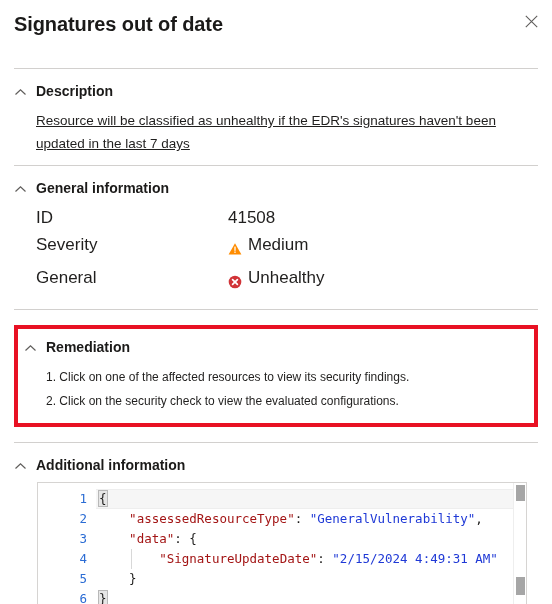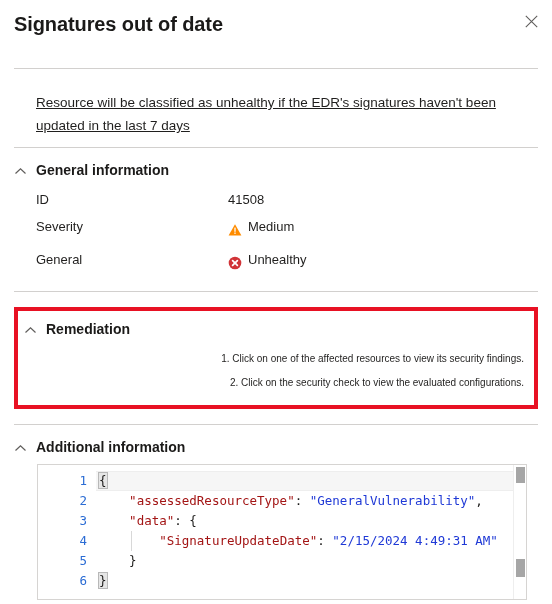--- a/index.html
+++ b/index.html
@@ -88,21 +88,21 @@
     text-decoration: underline;
   }
 
   
   .info-table {
     border-collapse: collapse;
     width: 100%;
   }
   .info-table td {
     padding: 2px 0 5px 0;
-    font-size: 13px;
+    font-size: 17px;
     line-height: 20px;
     vertical-align: top;
     color: #201f1e;
   }
   .info-label { width: 192px; }
   .info-value { white-space: nowrap; }
   .value-with-icon {
     display: inline-flex;
     align-items: flex-end;
     gap: 6px;
@@ -122,24 +122,23 @@
   }
   .highlight-wrap .section {
     padding: 9px 10px 10px 6px;
   }
   .remediation-list {
     margin: 0;
     padding: 0;
     list-style: none;
   }
   .remediation-list li {
-    font-size: 10px;
+    font-size: 12px;
     line-height: 24px;
     color: #201f1e;
-    text-align: right;
   }
 
   
   .editor-outer {
     margin: 8px 0 0 23px;
     width: 490px;
     height: 136px;
     border: 1px solid #d6d4d2;
     box-sizing: border-box;
     background: #ffffff;
@@ -226,20 +225,28 @@
       <svg width="13" height="13" viewBox="0 0 13 13" aria-hidden="true">
         <path d="M0.8 0.8 L12.2 12.2 M12.2 0.8 L0.8 12.2" stroke="#605e5c" stroke-width="1.1" fill="none"></path>
       </svg>
     </span>
   </button>
 </div>
 
 <div class="divider"></div>
 
 <div class="section">
+  <div class="section-header">
+    <span class="chevron">
+      <svg width="13" height="13" viewBox="0 0 13 13" aria-hidden="true">
+        <path d="M1.5 8.5 L6.5 3.8 L11.5 8.5" stroke="#605e5c" stroke-width="1.2" fill="none"></path>
+      </svg>
+    </span>
+    <span class="section-title">Description</span>
+  </div>
   <div class="section-body">
     <div class="desc-text">Resource will be classified as unhealthy if the EDR's signatures haven't been updated in the last 7 days</div>
   </div>
 </div>
 
 <div class="divider"></div>
 
 <div class="section">
   <div class="section-header">
     <span class="chevron">

